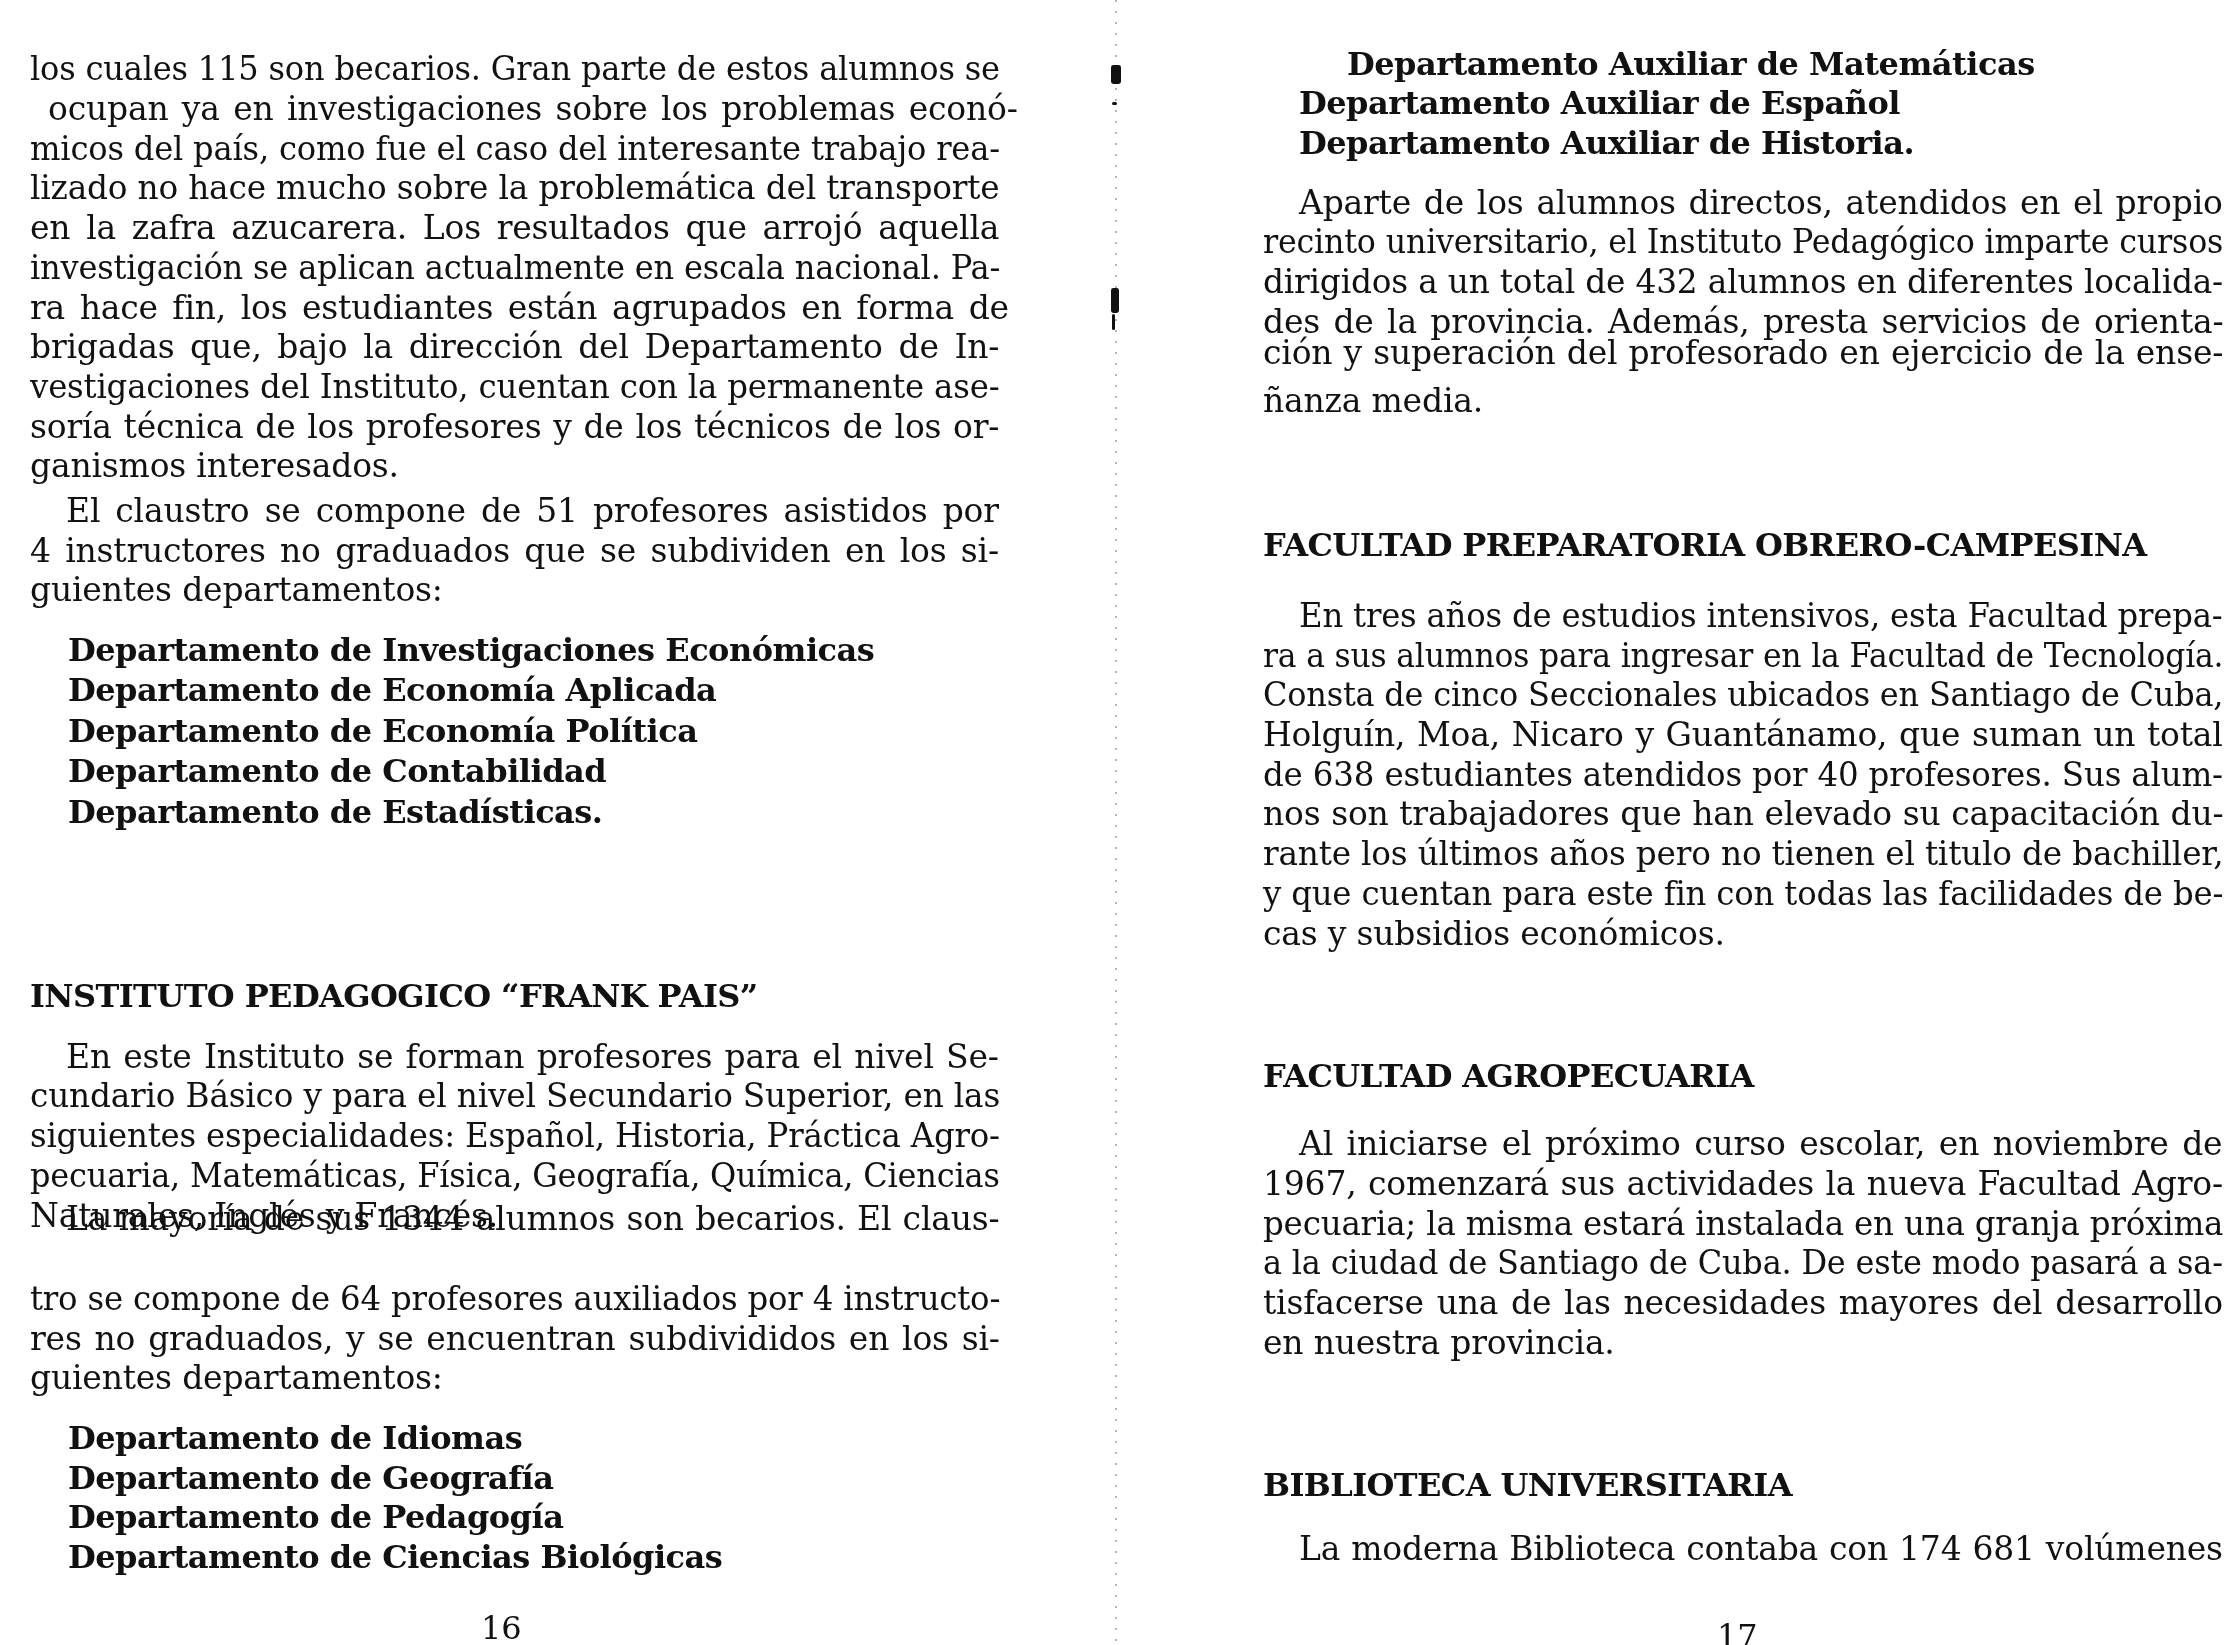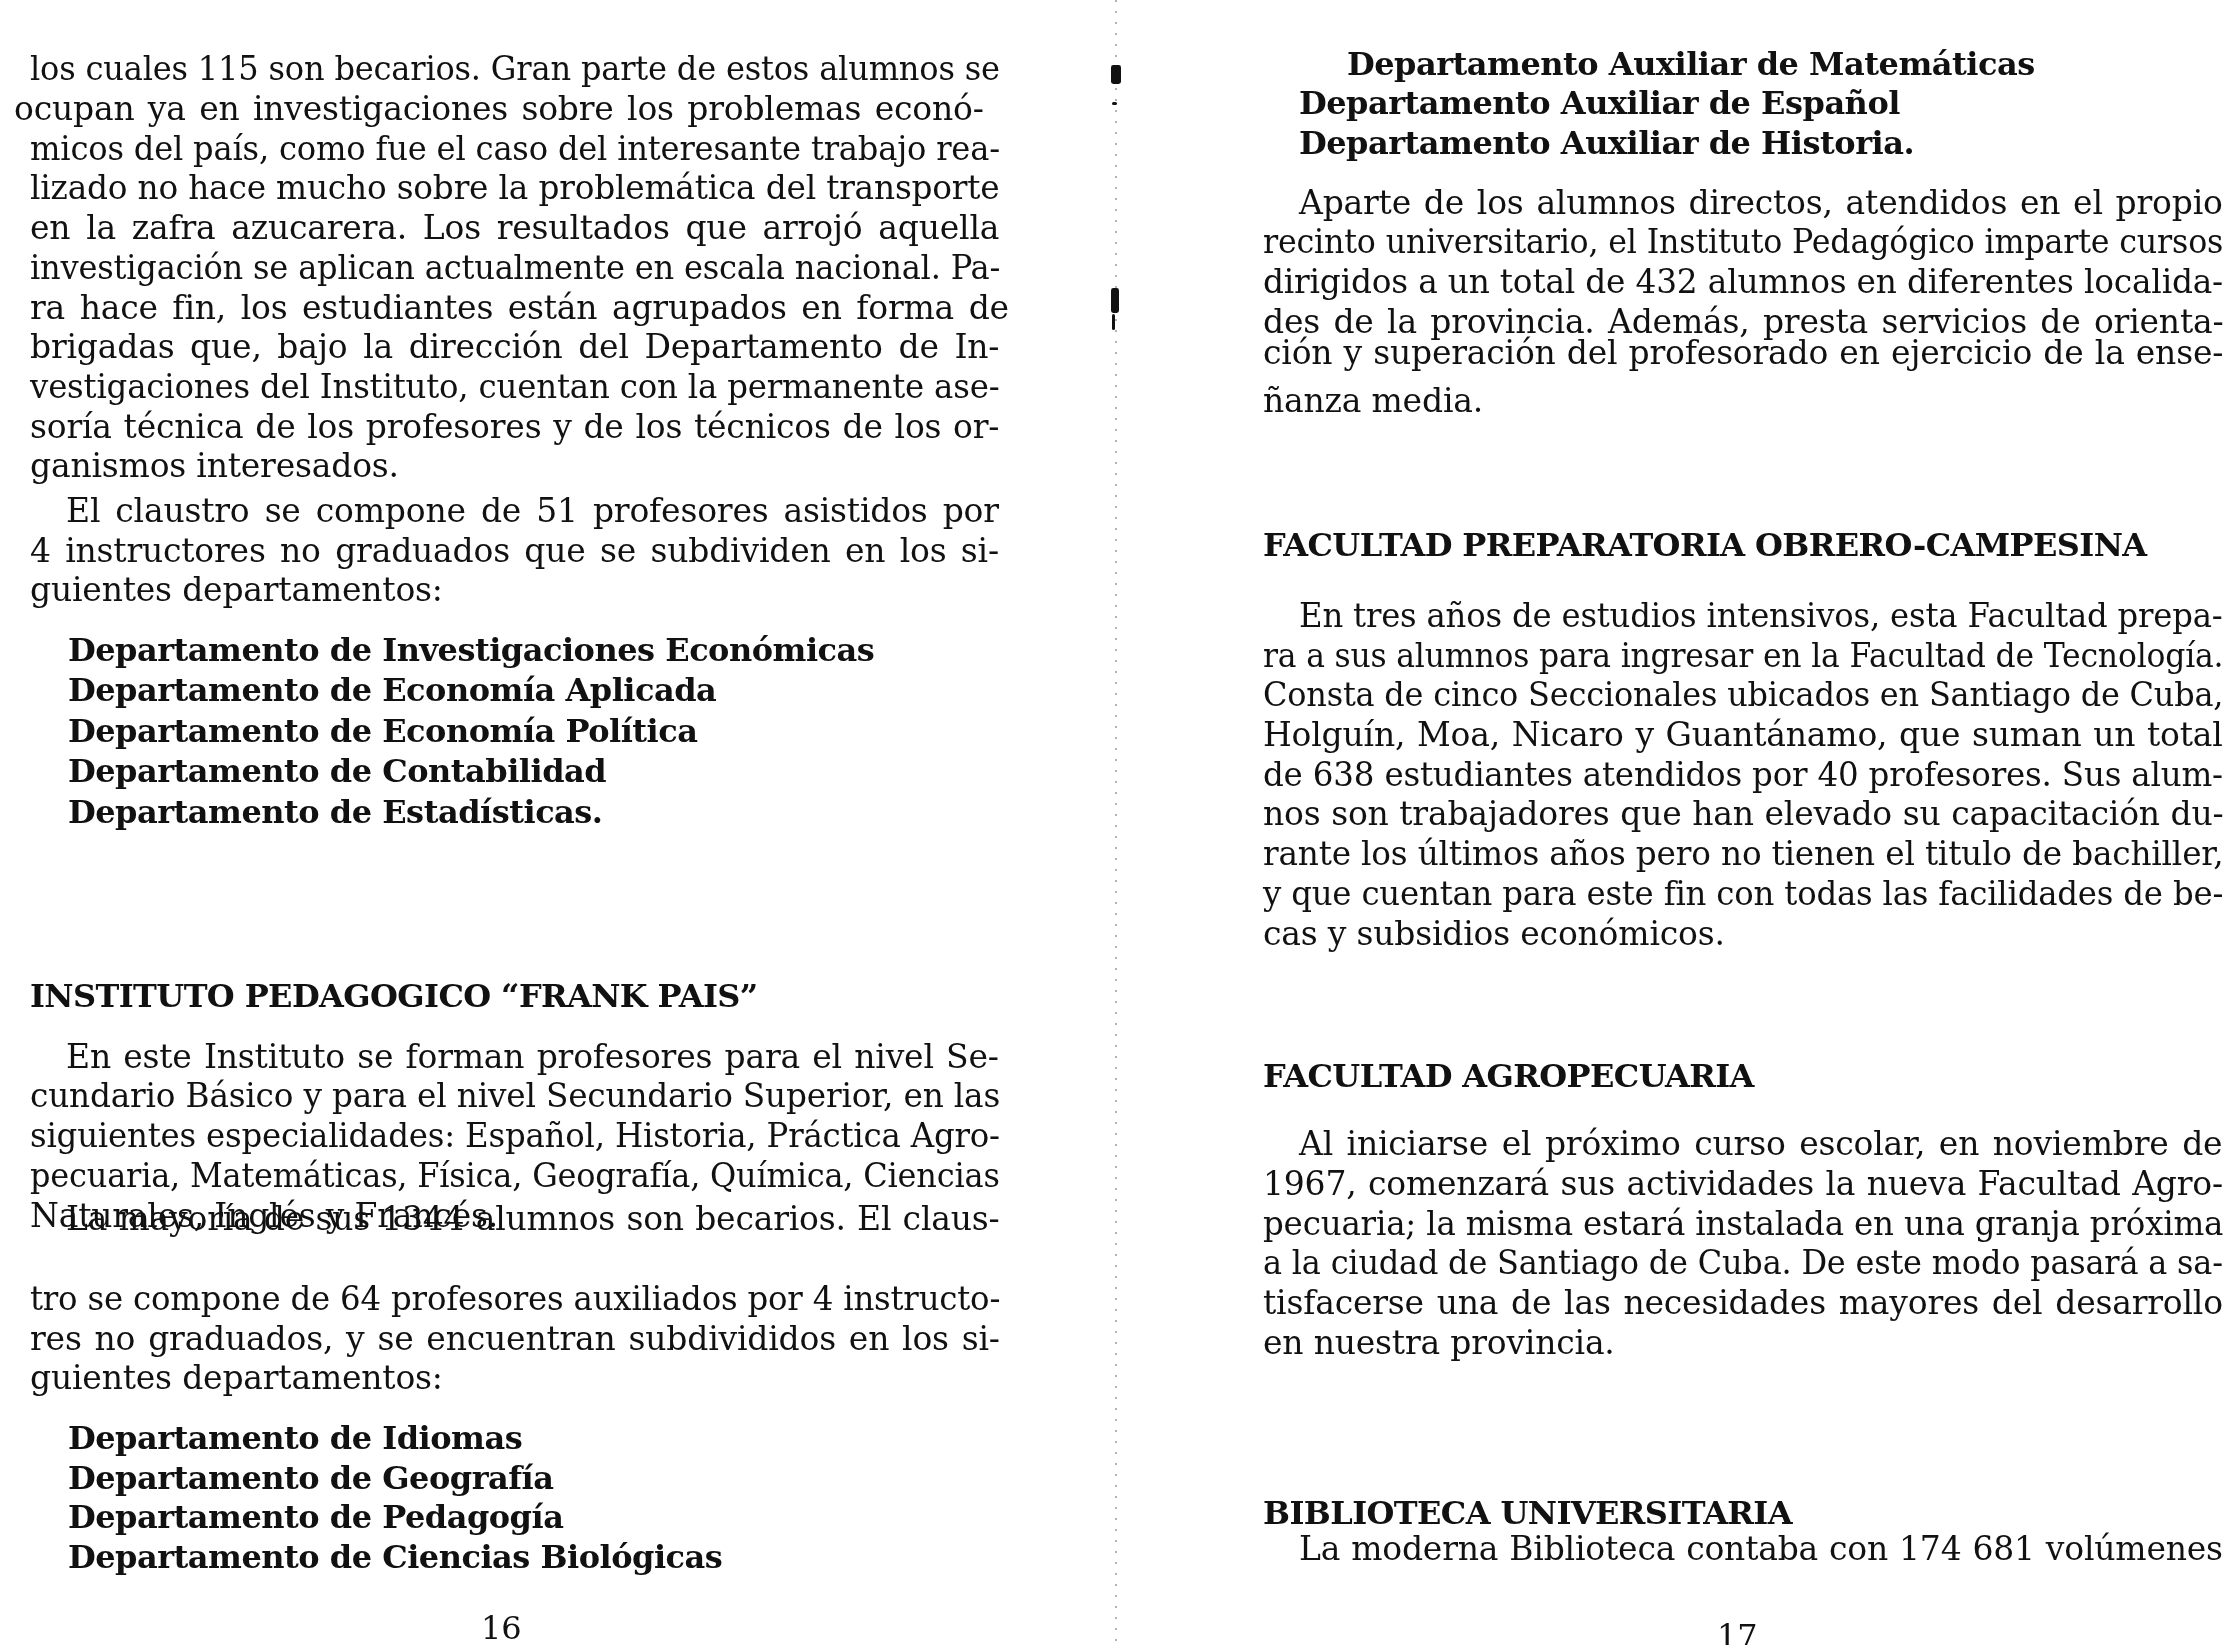--- a/index.html
+++ b/index.html
@@ -18,21 +18,21 @@
   .gutter { position: absolute; left: 1115px; top: 0; width: 2.4px; height: 1645px;
             background: repeating-linear-gradient(to bottom, #777 0 2.4px, transparent 2.4px 11px); opacity: .55; }
   .staple { position: absolute; background: #111; border-radius: 2.4px; }
 </style>
 </head>
 <body>
 
 <div class="page page-left">
   <div id="lp-intro">
       <div class="line" style="left: 30px; top: 49px; transform: scaleX(0.972492);">los cuales 115 son becarios. Gran parte de estos alumnos se</div>
-      <div class="line" style="left: 14px; top: 89px; word-spacing: 3.1px;">ocupan ya en investigaciones sobre los problemas econó-</div>
+      <div class="line" style="left: 48px; top: 89px; word-spacing: 3.1px;">ocupan ya en investigaciones sobre los problemas econó-</div>
       <div class="line" style="left: 30px; top: 129px; transform: scaleX(0.974858);">micos del país, como fue el caso del interesante trabajo rea-</div>
       <div class="line" style="left: 30px; top: 168px; transform: scaleX(0.993388);">lizado no hace mucho sobre la problemática del transporte</div>
       <div class="line" style="left: 30px; top: 208px; word-spacing: 5.5px;">en la zafra azucarera. Los resultados que arrojó aquella</div>
       <div class="line" style="left: 30px; top: 248px; transform: scaleX(0.972492);">investigación se aplican actualmente en escala nacional. Pa-</div>
       <div class="line" style="left: 30px; top: 288px; word-spacing: 4.3px;">ra hace fin, los estudiantes están agrupados en forma de</div>
       <div class="line" style="left: 30px; top: 327px; word-spacing: 5.4px;">brigadas que, bajo la dirección del Departamento de In-</div>
       <div class="line" style="left: 30px; top: 367px; transform: scaleX(0.982829);">vestigaciones del Instituto, cuentan con la permanente ase-</div>
       <div class="line" style="left: 30px; top: 407px; word-spacing: 1.5px;">soría técnica de los profesores y de los técnicos de los or-</div>
       <div class="line" style="left: 30px; top: 446px;">ganismos interesados.</div>
     </div>
@@ -105,19 +105,19 @@
     </div>
   <div class="heading" style="left:143px; top:1057px;">FACULTAD AGROPECUARIA</div>
   <div id="rp-s2">
       <div class="line" style="left: 179px; top: 1124px; word-spacing: 3.3px;">Al iniciarse el próximo curso escolar, en noviembre de</div>
       <div class="line" style="left: 143px; top: 1164px; word-spacing: 1.2px;">1967, comenzará sus actividades la nueva Facultad Agro-</div>
       <div class="line" style="left: 143px; top: 1204px; transform: scaleX(0.985099);">pecuaria; la misma estará instalada en una granja próxima</div>
       <div class="line" style="left: 143px; top: 1243px; transform: scaleX(0.968267);">a la ciudad de Santiago de Cuba. De este modo pasará a sa-</div>
       <div class="line" style="left: 143px; top: 1283px; word-spacing: 2.5px;">tisfacerse una de las necesidades mayores del desarrollo</div>
       <div class="line" style="left: 143px; top: 1323px;">en nuestra provincia.</div>
     </div>
-  <div class="heading" style="left:143px; top:1466px;margin-top:28px;">BIBLIOTECA UNIVERSITARIA</div>
+  <div class="heading" style="left:143px; top:1466px;">BIBLIOTECA UNIVERSITARIA</div>
   <div id="rp-s3">
       <div class="line" style="left: 179px; top: 1529px; word-spacing: 0.7px;">La moderna Biblioteca contaba con 174 681 volúmenes</div>
     </div>
   <div class="pagenum" style="left:597px; top:1598px;margin-top:19px;">17</div>
 </div>
 
 
 </body></html>

